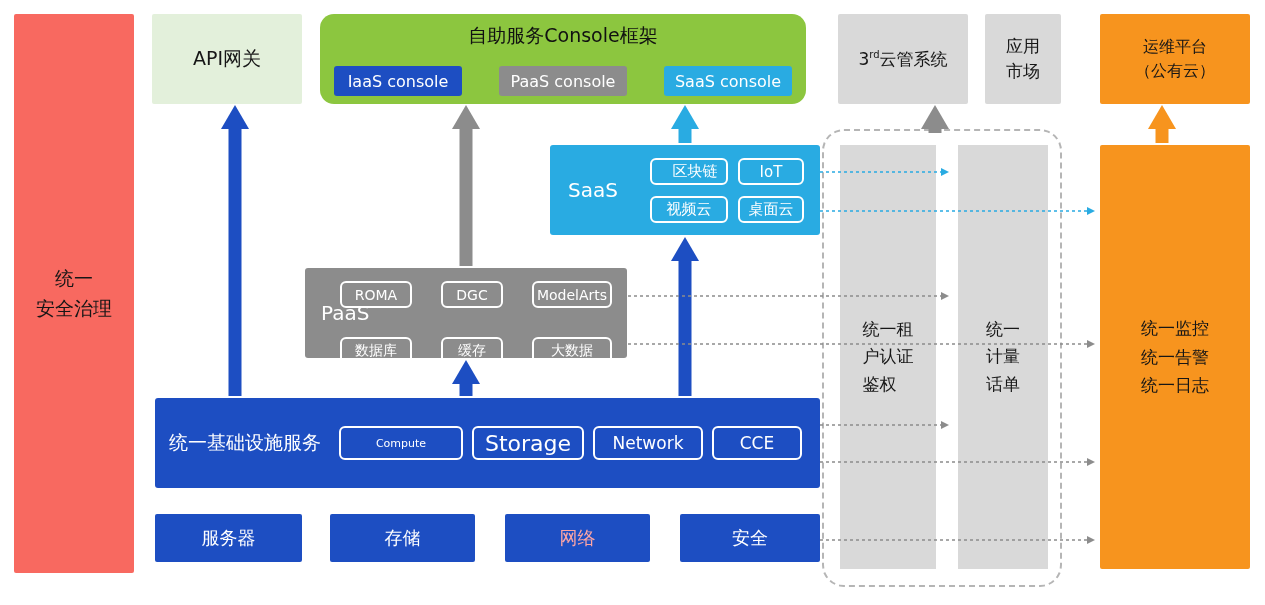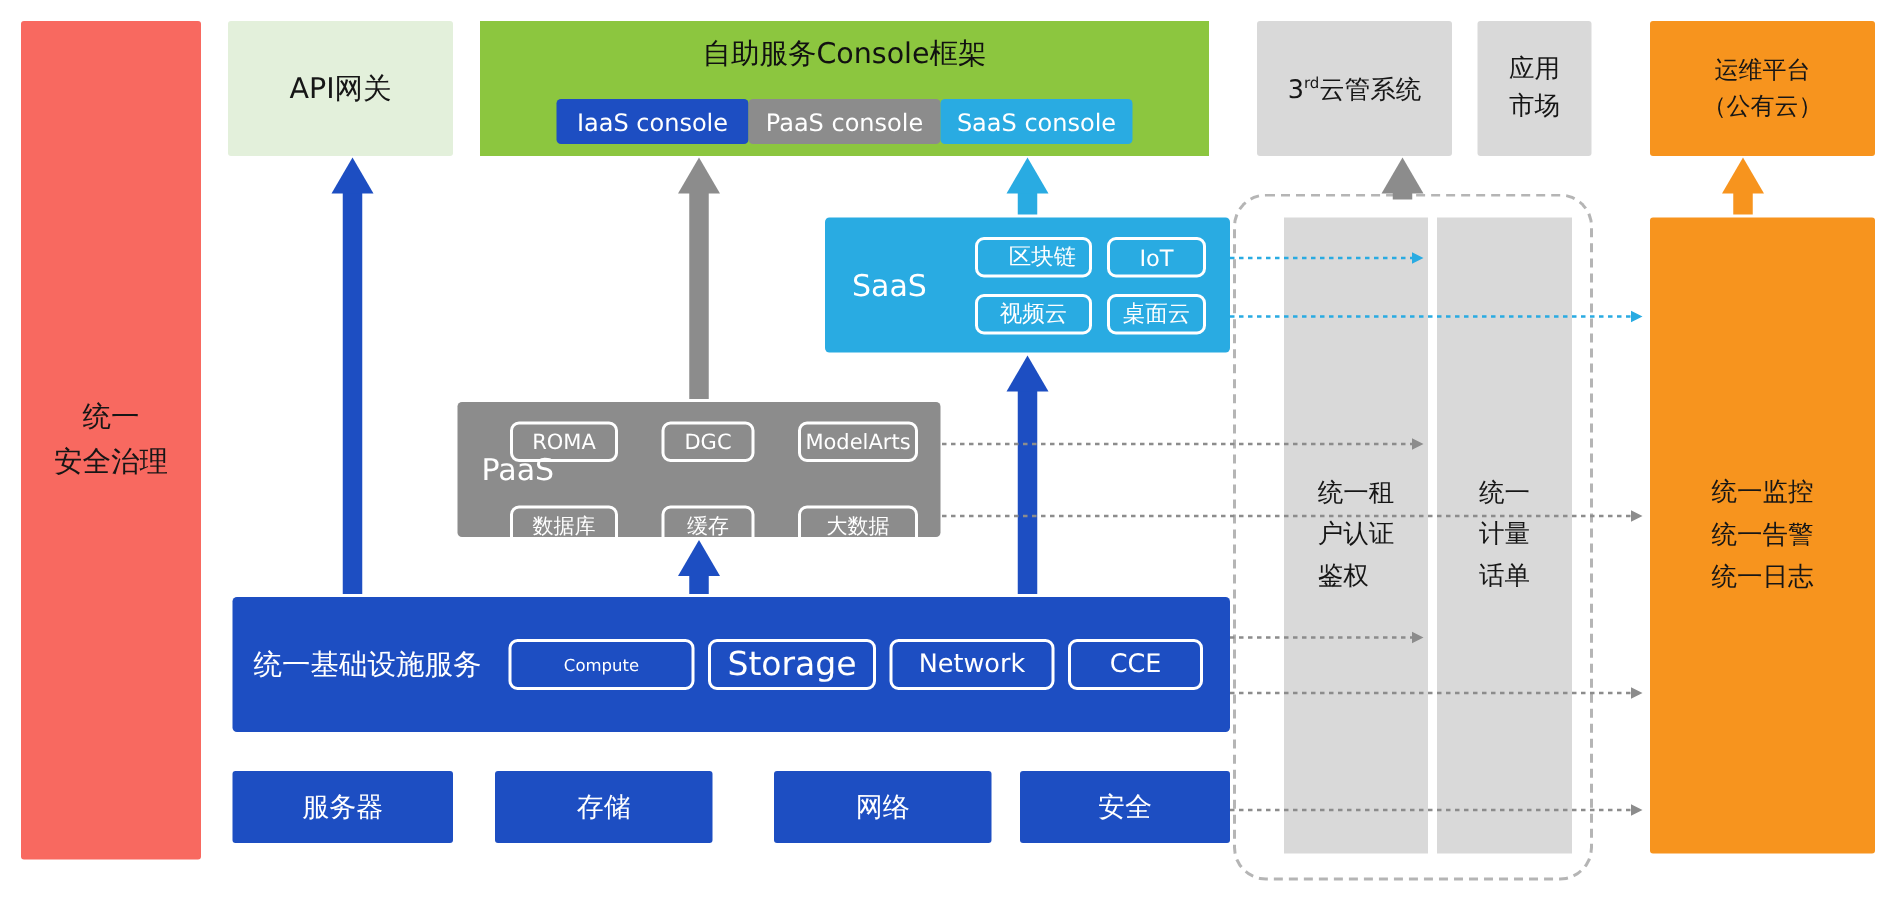--- a/index.html
+++ b/index.html
@@ -15,23 +15,23 @@
 </head>
 <body>
 
 <div class="canvas">
 
   <div class="box ml" style="left:14px; top:14px; width:120px; height:559px; background:#f86960; color:#161616; font-size:19px; line-height:1.55; border-radius:2px;">统一
 安全治理</div>
 
   <div class="box" style="left:152px; top:14px; width:150px; height:90px; background:#e3f0db; color:#161616; font-size:19px; border-radius:2px;">API网关</div>
 
-  <div class="abs" style="left:320px; top:14px; width:486px; height:90px; background:#8cc63f; border-radius:0;">
+  <div class="abs" style="left:320px; top:14px; width:486px; height:90px; background:#8cc63f; border-radius:14px;">
     <div style="margin-top:9px; text-align:center; color:#111111; font-size:19px;">自助服务Console框架</div>
-    <div class="abs" style="left:14px; right:14px; top:52px; height:30px; display:flex; justify-content:center;">
+    <div class="abs" style="left:14px; right:14px; top:52px; height:30px; display:flex; justify-content:space-between;">
       <div class="cbadge" style="background:#1d4ec2;">IaaS console</div>
       <div class="cbadge" style="background:#8c8c8c;">PaaS console</div>
       <div class="cbadge" style="background:#29abe2;">SaaS console</div>
     </div>
   </div>
 
   <div class="box" style="left:838px; top:14px; width:130px; height:90px; background:#d9d9d9; color:#161616; font-size:17px; border-radius:2px;">
     <span>
       <span>3</span><sup style="font-size:10px;">rd</sup><span>云管系统</span>
     </span>
@@ -70,26 +70,26 @@
     <div class="abs" style="left:184px; right:18px; top:28px; height:34px; display:flex; justify-content:space-between;">
       <div class="chip" style="width:124px; font-size:11px;">Compute</div>
       <div class="chip" style="width:112px; font-size:22px;">Storage</div>
       <div class="chip" style="width:110px; font-size:17px;">Network</div>
       <div class="chip" style="width:90px; font-size:17px;">CCE</div>
     </div>
   </div>
 
   <div class="box" style="left:330px; top:514px; width:145px; height:48px; background:#1d4ec2; color:#ffffff; font-size:18px; border-radius:2px;">存储</div>
   <div class="box" style="left:155px; top:514px; width:147px; height:48px; background:#1d4ec2; color:#ffffff; font-size:18px; border-radius:2px;">服务器</div>
-  <div class="box" style="left:516px; top:514px; width:145px; height:48px; background:#1d4ec2; color:#ffffff; font-size:18px; border-radius:2px;">网络</div>
+  <div class="box" style="left:505px; top:514px; width:145px; height:48px; background:#1d4ec2; color:#fca5a5; font-size:18px; border-radius:2px;">网络</div>
   <div class="box" style="left:680px; top:514px; width:140px; height:48px; background:#1d4ec2; color:#ffffff; font-size:18px; border-radius:2px;">安全</div>
 
   <div class="abs" style="left:822px; top:129px; width:240px; height:458px; border:2px dashed #b5b5b5; border-radius:22px;"></div>
 
-  <div class="box ml" style="left:840px; top:145px; width:96px; height:424px; background:#d9d9d9; color:#161616; font-size:17px; line-height:1.6; text-align:left;margin-left:16px;">统一租
+  <div class="box ml" style="left:840px; top:145px; width:96px; height:424px; background:#d9d9d9; color:#161616; font-size:17px; line-height:1.6; text-align:left;">统一租
 户认证
 鉴权</div>
 
   <div class="box ml" style="left:958px; top:145px; width:90px; height:424px; background:#d9d9d9; color:#161616; font-size:17px; line-height:1.6; text-align:left;">统一
 计量
 话单</div>
 
   <div class="box ml" style="left:1100px; top:145px; width:150px; height:424px; background:#f7941e; color:#161616; font-size:17px; line-height:1.7; border-radius:2px;">统一监控
 统一告警
 统一日志</div>

